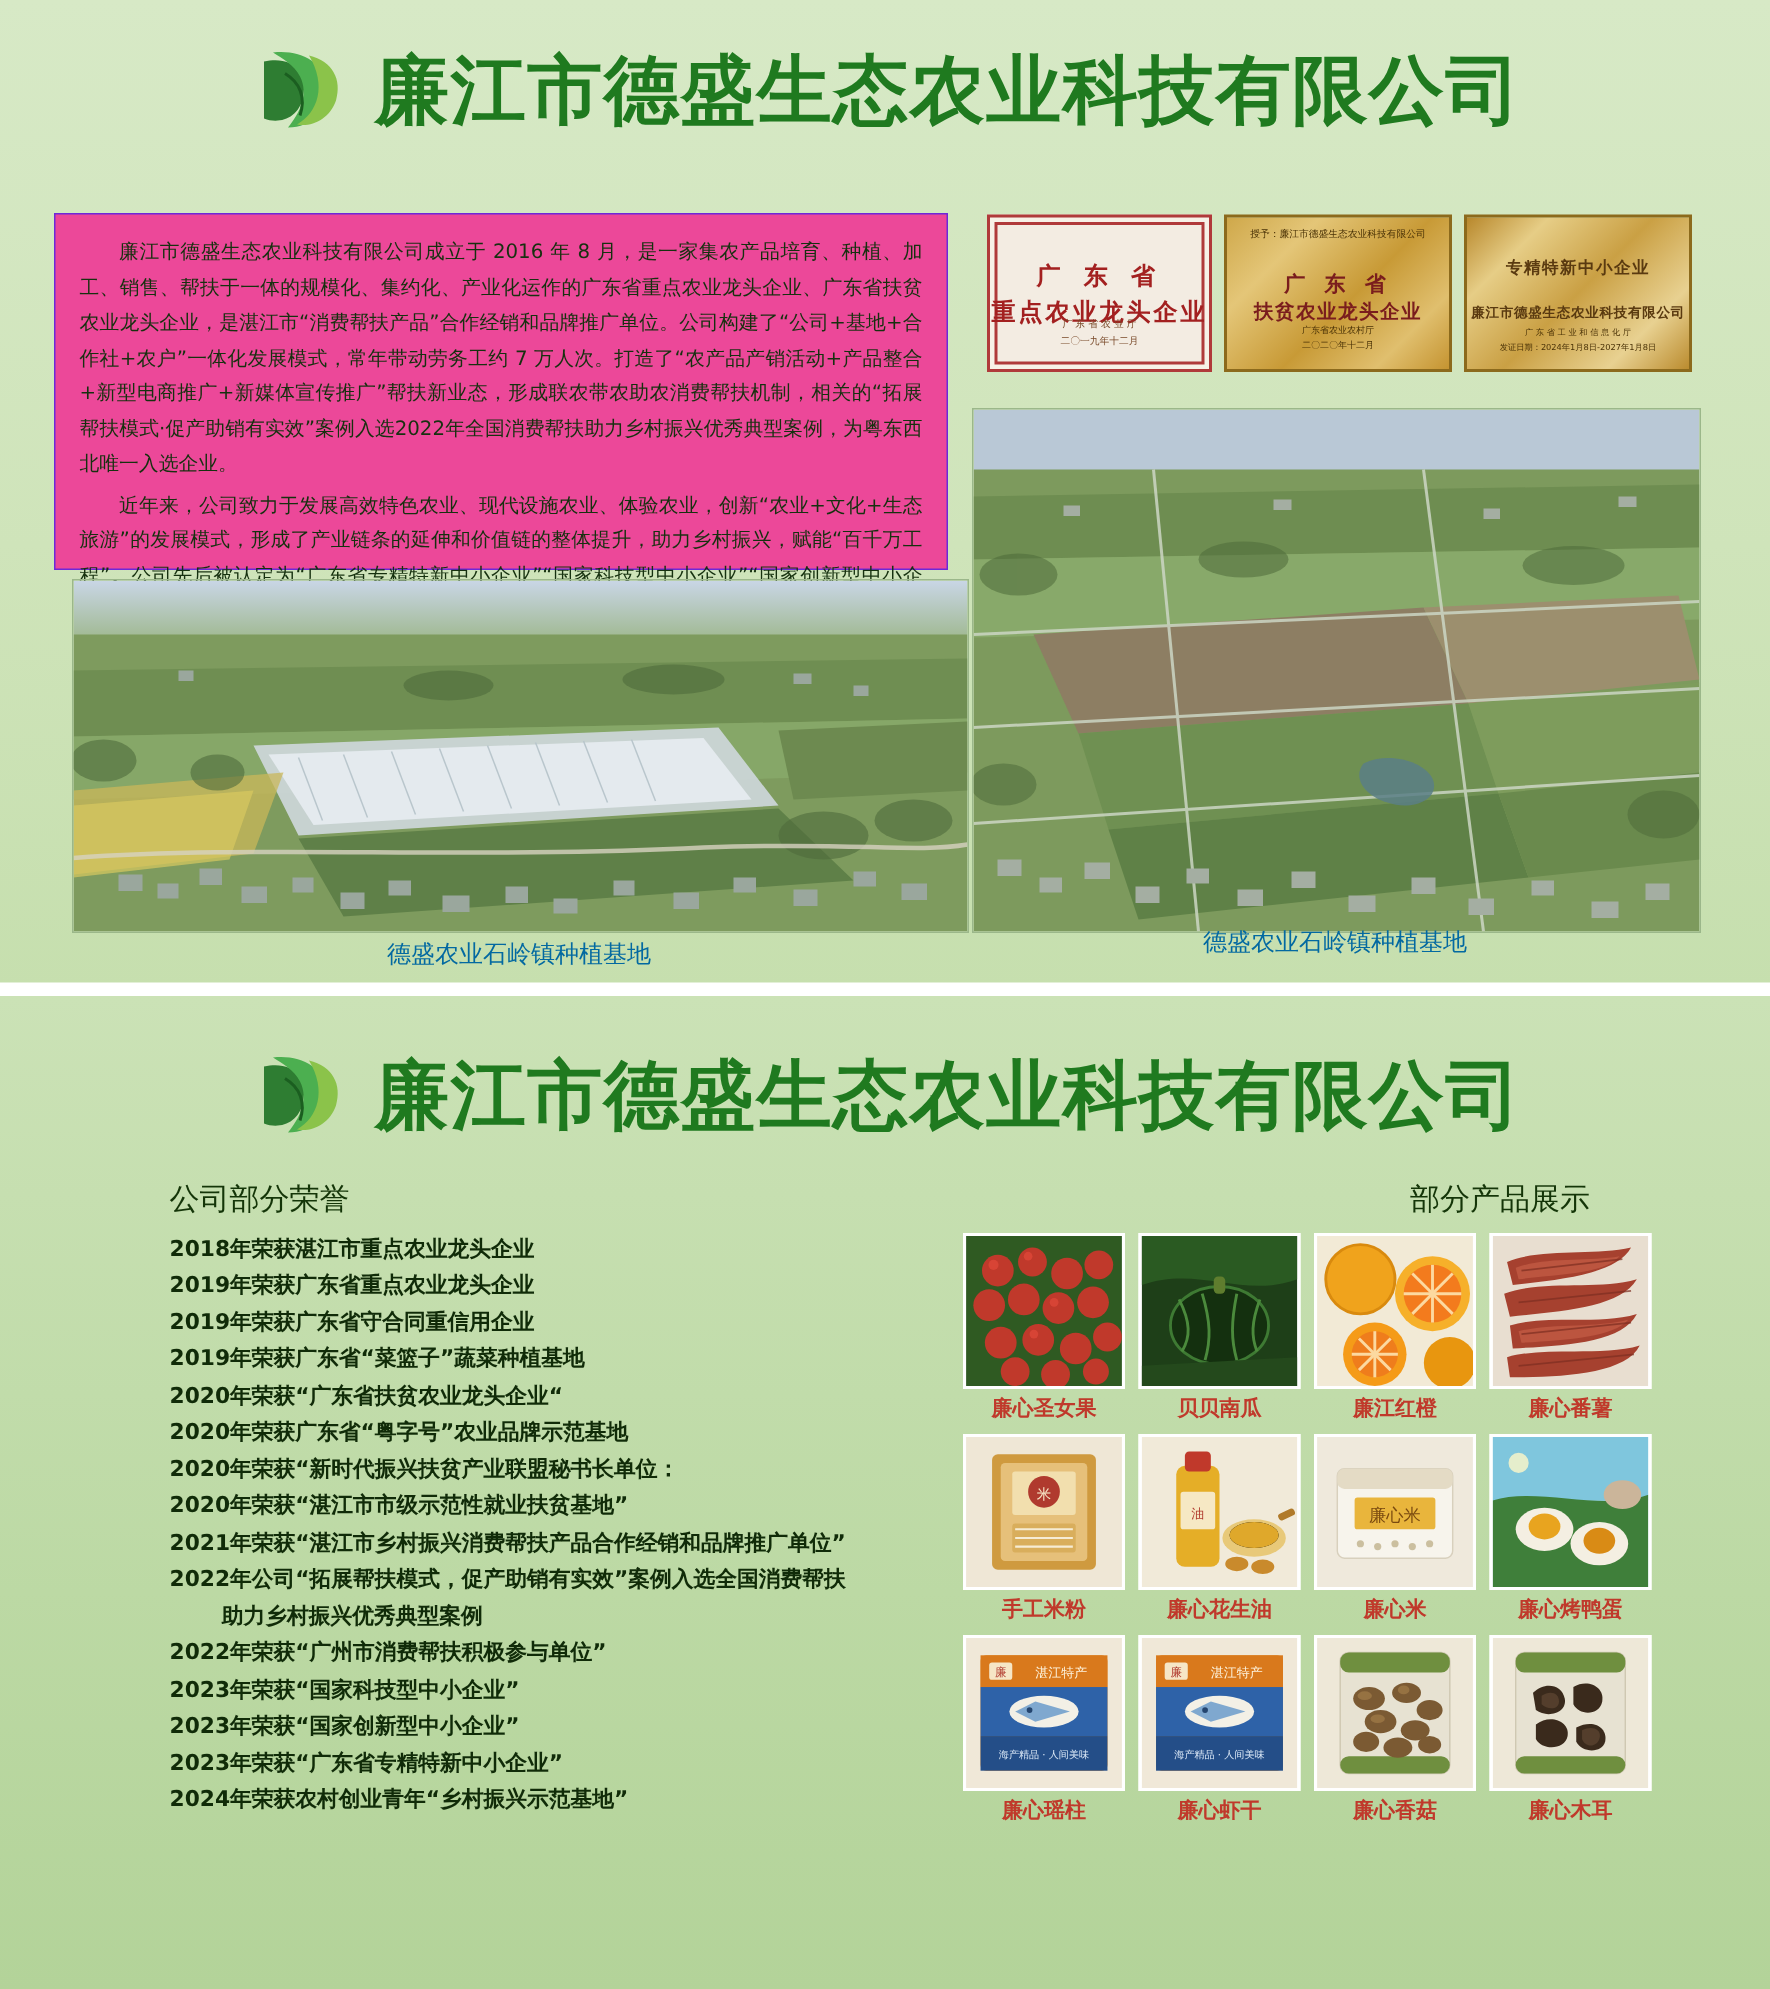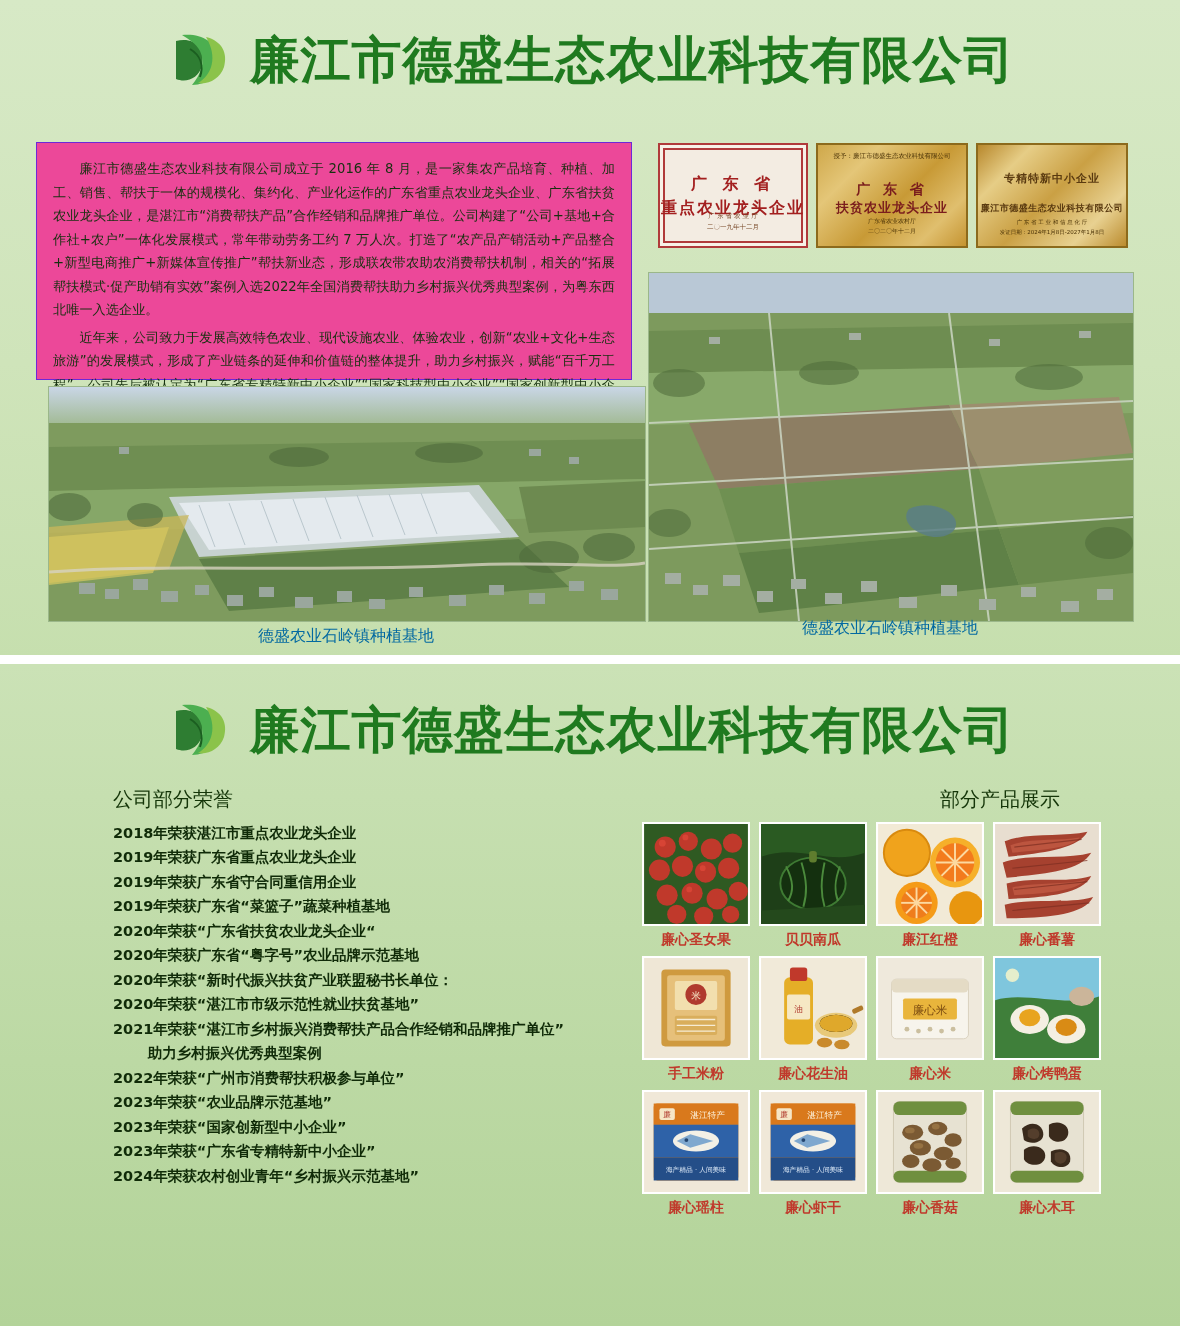--- a/index.html
+++ b/index.html
@@ -302,23 +302,24 @@
     <ul>
       <li>2018年荣获湛江市重点农业龙头企业</li>
       <li>2019年荣获广东省重点农业龙头企业</li>
       <li>2019年荣获广东省守合同重信用企业</li>
       <li>2019年荣获广东省“菜篮子”蔬菜种植基地</li>
       <li>2020年荣获“广东省扶贫农业龙头企业“</li>
       <li>2020年荣获广东省“粤字号”农业品牌示范基地</li>
       <li>2020年荣获“新时代振兴扶贫产业联盟秘书长单位：</li>
       <li>2020年荣获“湛江市市级示范性就业扶贫基地”</li>
       <li>2021年荣获“湛江市乡村振兴消费帮扶产品合作经销和品牌推广单位”</li>
+      <li>2022年公司“拓展帮扶模式，促产助销有实效”案例入选全国消费帮扶</li>
       <li><span class="indent"></span><span>助力乡村振兴优秀典型案例</span></li>
       <li>2022年荣获“广州市消费帮扶积极参与单位”</li>
-      <li>2023年荣获“农业品牌示范基地”</li>
+      <li>2023年荣获“国家科技型中小企业”</li>
       <li>2023年荣获“国家创新型中小企业”</li>
       <li>2023年荣获“广东省专精特新中小企业”</li>
       <li>2024年荣获农村创业青年“乡村振兴示范基地”</li>
     </ul>
   </div>
 
   <div class="products">
 
     <div class="prod">
       <div class="thumb">

